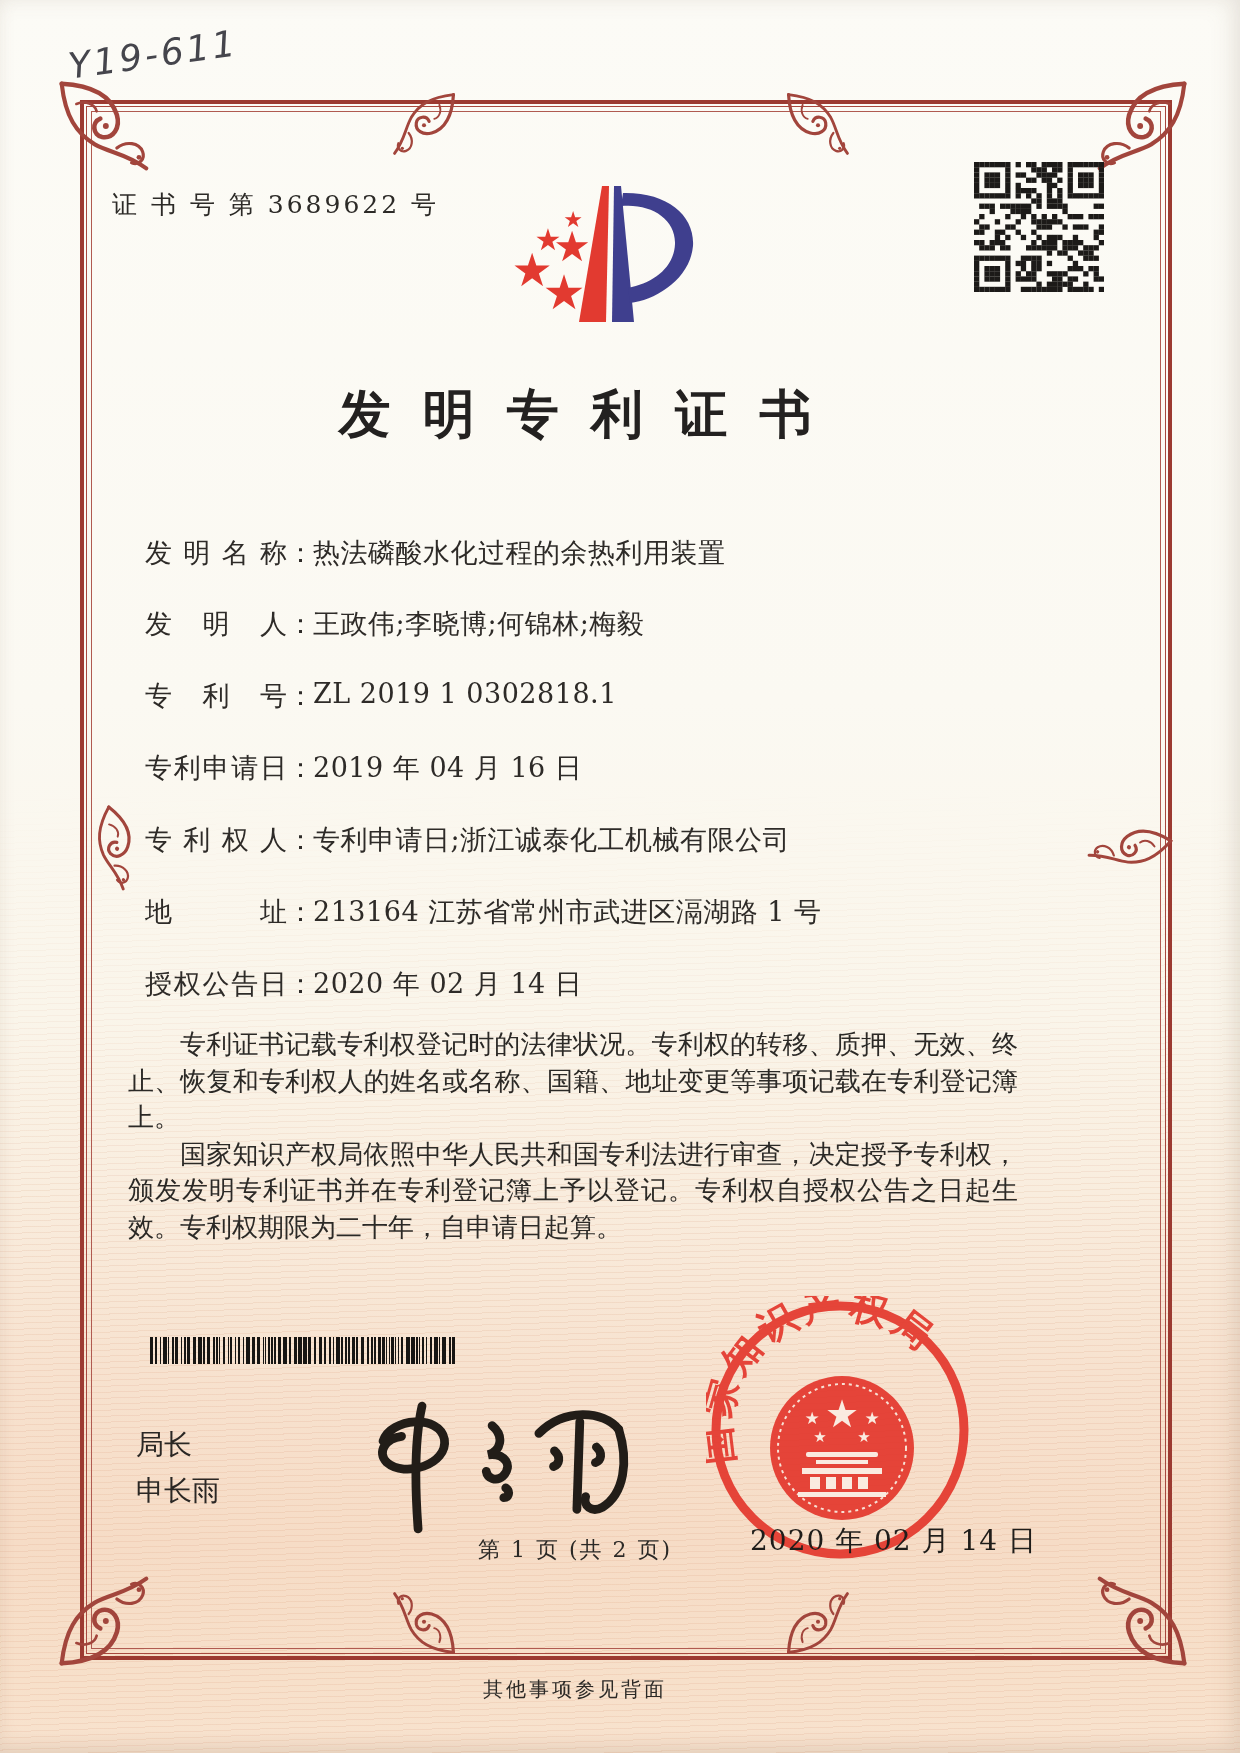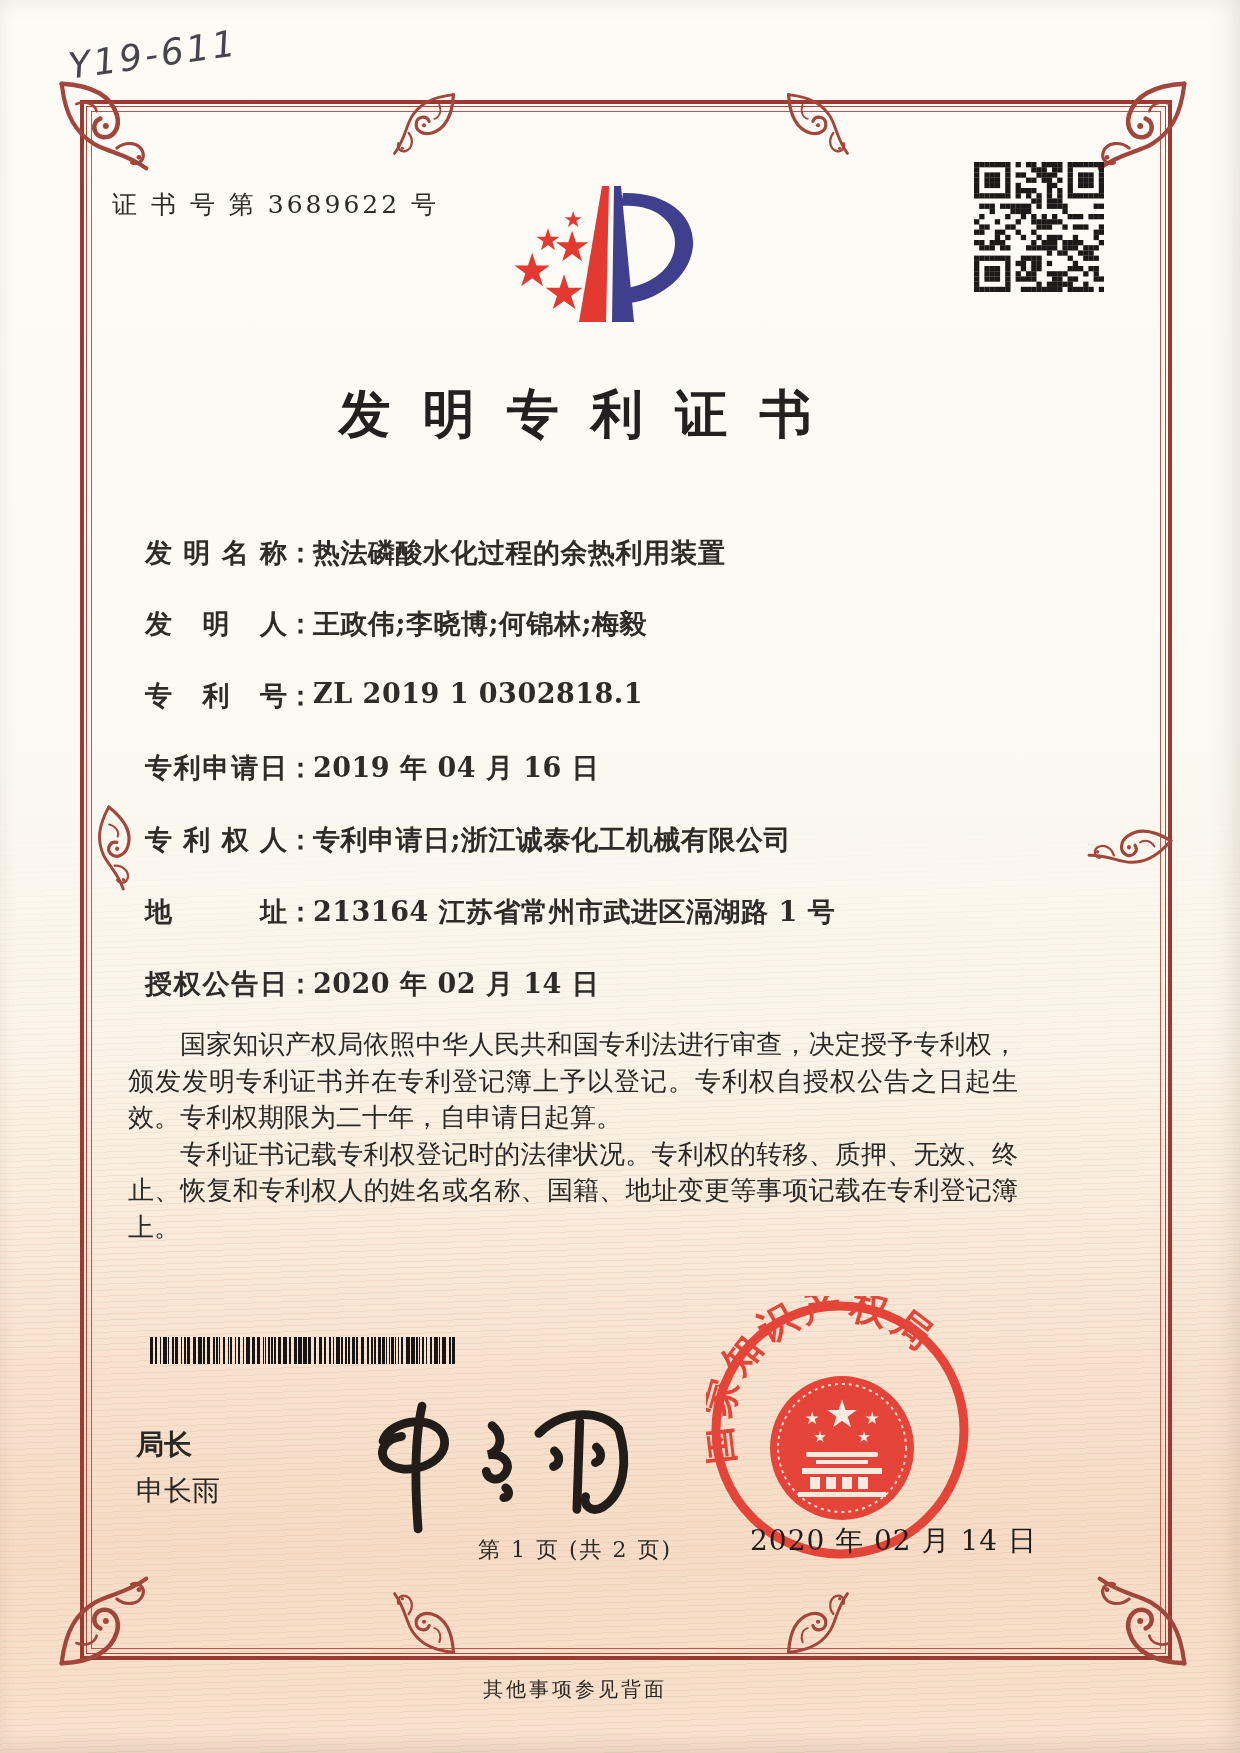--- a/index.html
+++ b/index.html
@@ -43,29 +43,29 @@
     font-family:"DejaVu Sans","Liberation Sans",sans-serif; font-style:italic;
     font-size:36px; letter-spacing:3px; color:#45454c;
   }
   .cert-no{position:absolute; left:112px; top:188px; font-size:25px; letter-spacing:3px; color:#2c2a27;}
   .logo{position:absolute; left:452px; top:136px; width:252px; height:198px;}
   .qr{position:absolute; left:974px; top:162px; width:130px; height:130px;}
   .title{
     position:absolute; left:130px; top:380px; width:890px; text-align:center;
     font-size:52px; font-weight:700; letter-spacing:.62em; text-indent:.62em; color:#232120;
   }
-  .field-row{position:absolute; left:145px; width:940px; font-size:27px; white-space:nowrap;font-weight:bold;}
+  .field-row{position:absolute; left:145px; width:940px; font-size:27px; white-space:nowrap;}
   .f-label{display:inline-block; width:142px; text-align:justify; text-align-last:justify; vertical-align:top;}
   .f-colon{display:inline-block; width:26px; vertical-align:top;}
   .f-value{display:inline-block; vertical-align:top; letter-spacing:.5px;}
   .pair2{position:absolute; left:455px; top:0; white-space:nowrap;}
   .paras{position:absolute; left:128px; top:1026px; width:890px; font-size:26px; line-height:36.5px; color:#2b2926; text-align:justify;}
   .paras p{margin:0; text-indent:2em;}
   .barcode{position:absolute; left:150px; top:1337px; width:312px; height:27px;}
-  .director-title{position:absolute; left:136px; top:1426px; font-family:"DejaVu Sans","Liberation Sans",sans-serif; font-weight:700; font-size:28px; color:#2a2724;}
+  .director-title{position:absolute; left:136px; top:1426px; font-family:"DejaVu Sans","Liberation Sans",sans-serif; font-weight:400; font-size:28px; color:#2a2724;}
   .director-name{position:absolute; left:136px; top:1472px; font-family:"DejaVu Sans","Liberation Sans",sans-serif; font-weight:400; font-size:28px; color:#2a2724;}
   .signature{position:absolute; left:346px; top:1390px; width:302px; height:152px;}
   .seal{position:absolute; left:706px; top:1296px; width:268px; height:268px; opacity:.93;}
   .seal-date{position:absolute; left:750px; top:1522px; font-size:28px; letter-spacing:1px; color:#1f1d1a; white-space:nowrap;}
   .footer-page{position:absolute; left:130px; top:1535px; width:890px; text-align:center; font-size:22px; letter-spacing:2px; color:#2b2926;}
   .back-note{position:absolute; left:130px; top:1676px; width:890px; text-align:center; font-size:20px; letter-spacing:3px; color:#2b2926;}
 </style>
 </head>
 <body>
 
@@ -474,22 +474,22 @@
     <span class="f-label">专利权人</span><span class="f-colon">：</span><span class="f-value">专利申请日;浙江诚泰化工机械有限公司</span>
   </div>
   <div class="field-row" style="top:894px">
     <span class="f-label">地址</span><span class="f-colon">：</span><span class="f-value">213164 江苏省常州市武进区滆湖路 1 号</span>
   </div>
   <div class="field-row" style="top:966px">
     <span class="f-label">授权公告日</span><span class="f-colon">：</span><span class="f-value">2020 年 02 月 14 日</span>
   </div>
 
   <div class="paras">
+    <p>专利证书记载专利权登记时的法律状况。专利权的转移、质押、无效、终止、恢复和专利权人的姓名或名称、国籍、地址变更等事项记载在专利登记簿上。</p>
     <p>国家知识产权局依照中华人民共和国专利法进行审查，决定授予专利权，颁发发明专利证书并在专利登记簿上予以登记。专利权自授权公告之日起生效。专利权期限为二十年，自申请日起算。</p>
-    <p>专利证书记载专利权登记时的法律状况。专利权的转移、质押、无效、终止、恢复和专利权人的姓名或名称、国籍、地址变更等事项记载在专利登记簿上。</p>
   </div>
 
   <svg class="barcode" id="barcode" viewBox="0 0 312 27" preserveAspectRatio="none">
       <rect x="0" y="0" width="3" height="27" fill="#171513"></rect>
       <rect x="5" y="0" width="2" height="27" fill="#171513"></rect>
       <rect x="10" y="0" width="1" height="27" fill="#171513"></rect>
       <rect x="13" y="0" width="4" height="27" fill="#171513"></rect>
       <rect x="18" y="0" width="1" height="27" fill="#171513"></rect>
       <rect x="22" y="0" width="2" height="27" fill="#171513"></rect>
       <rect x="25" y="0" width="3" height="27" fill="#171513"></rect>

